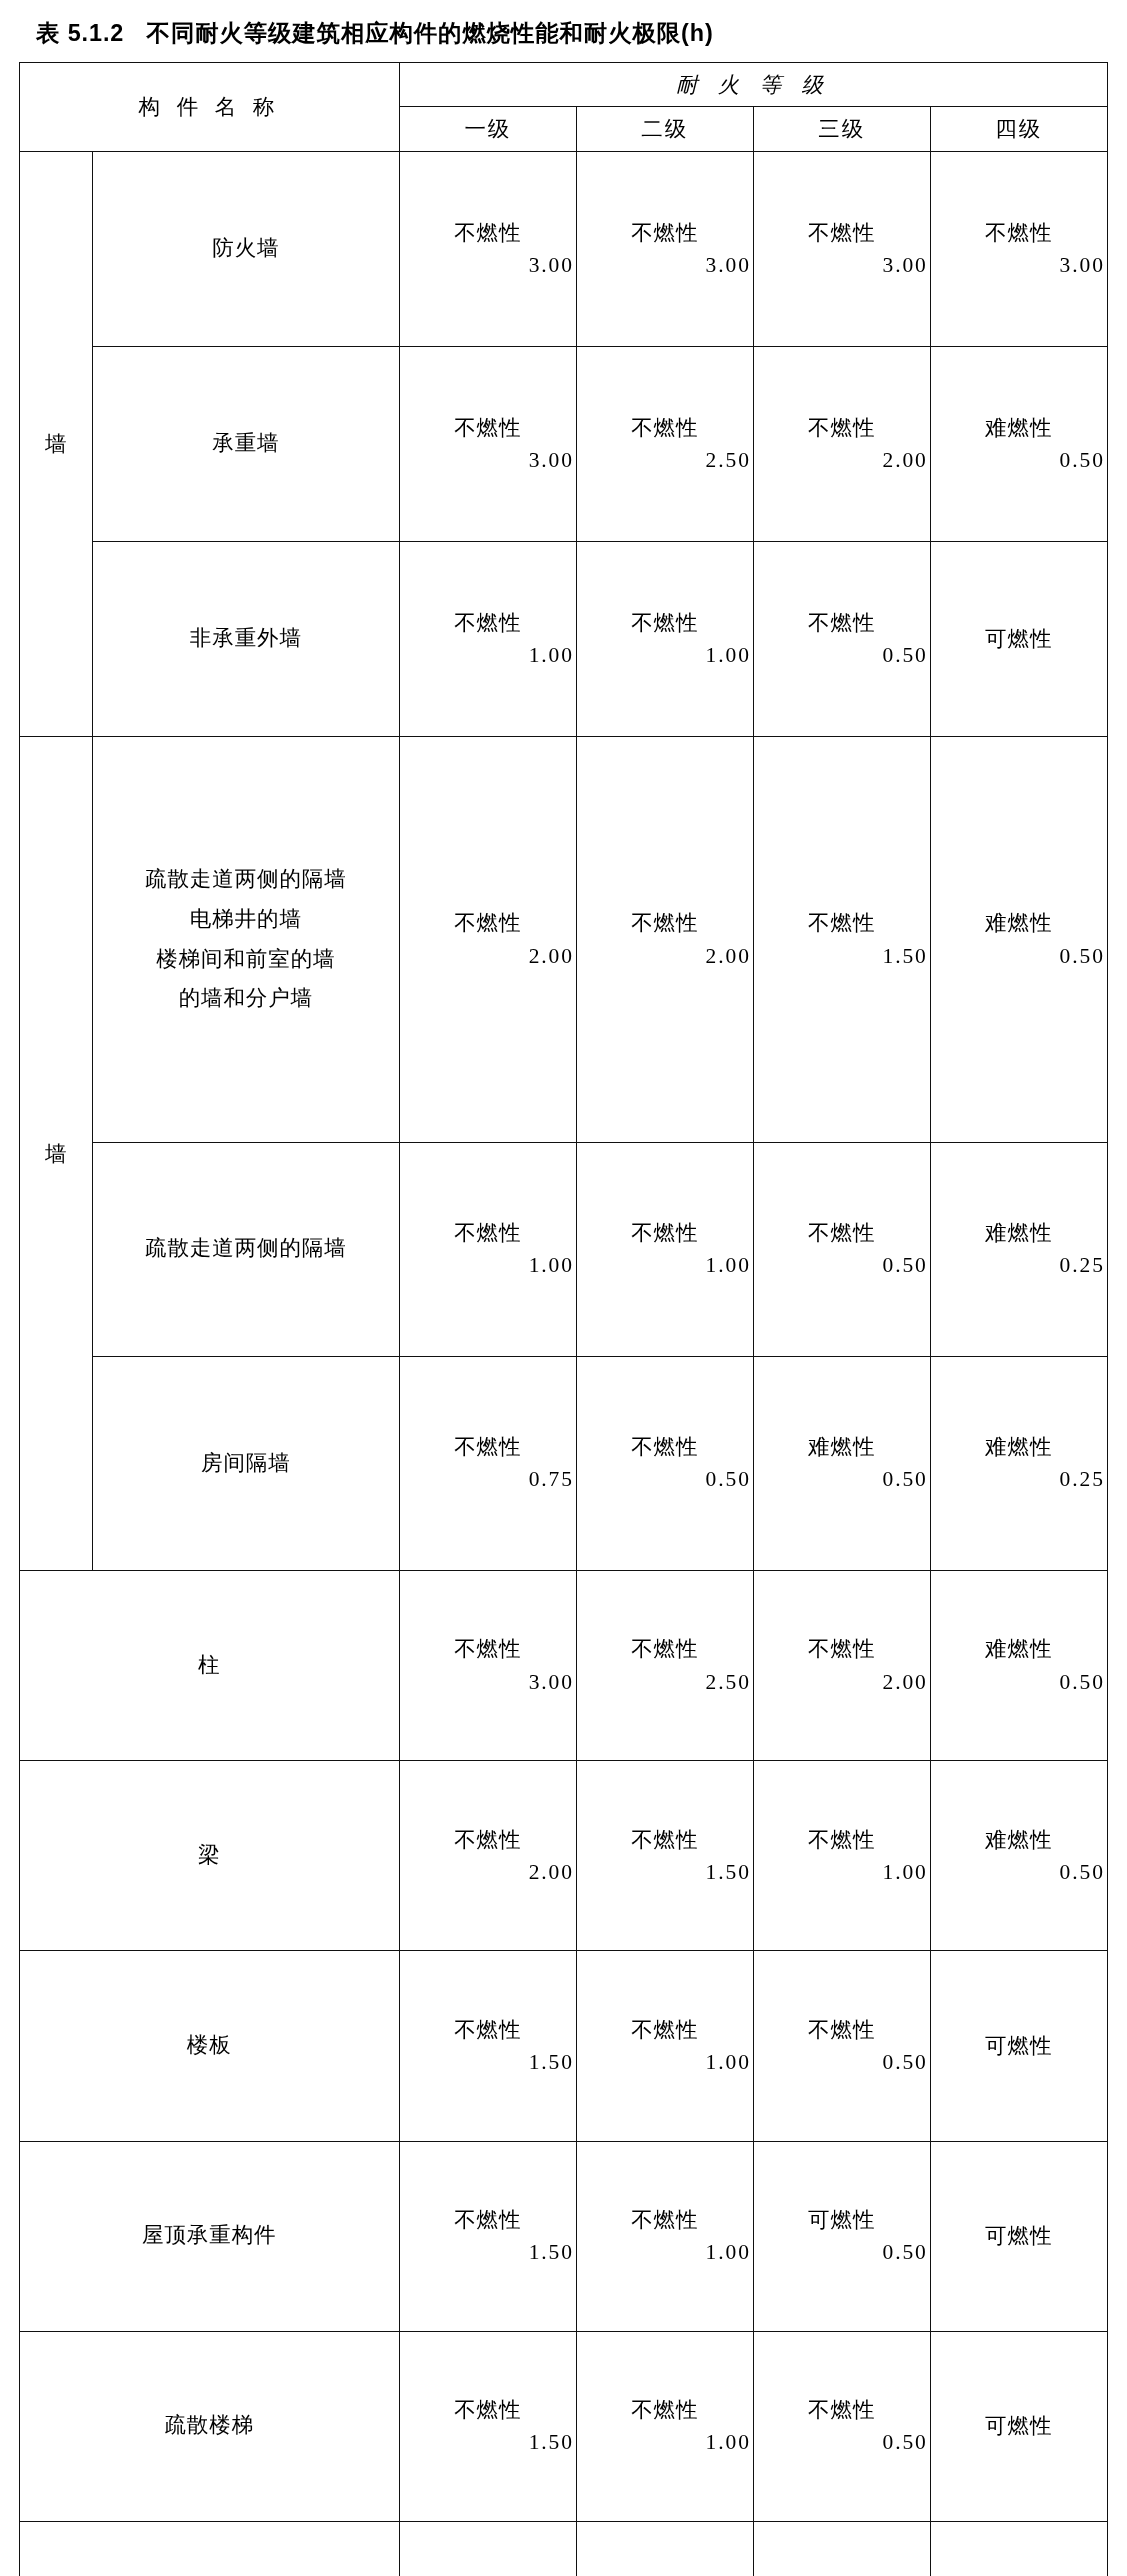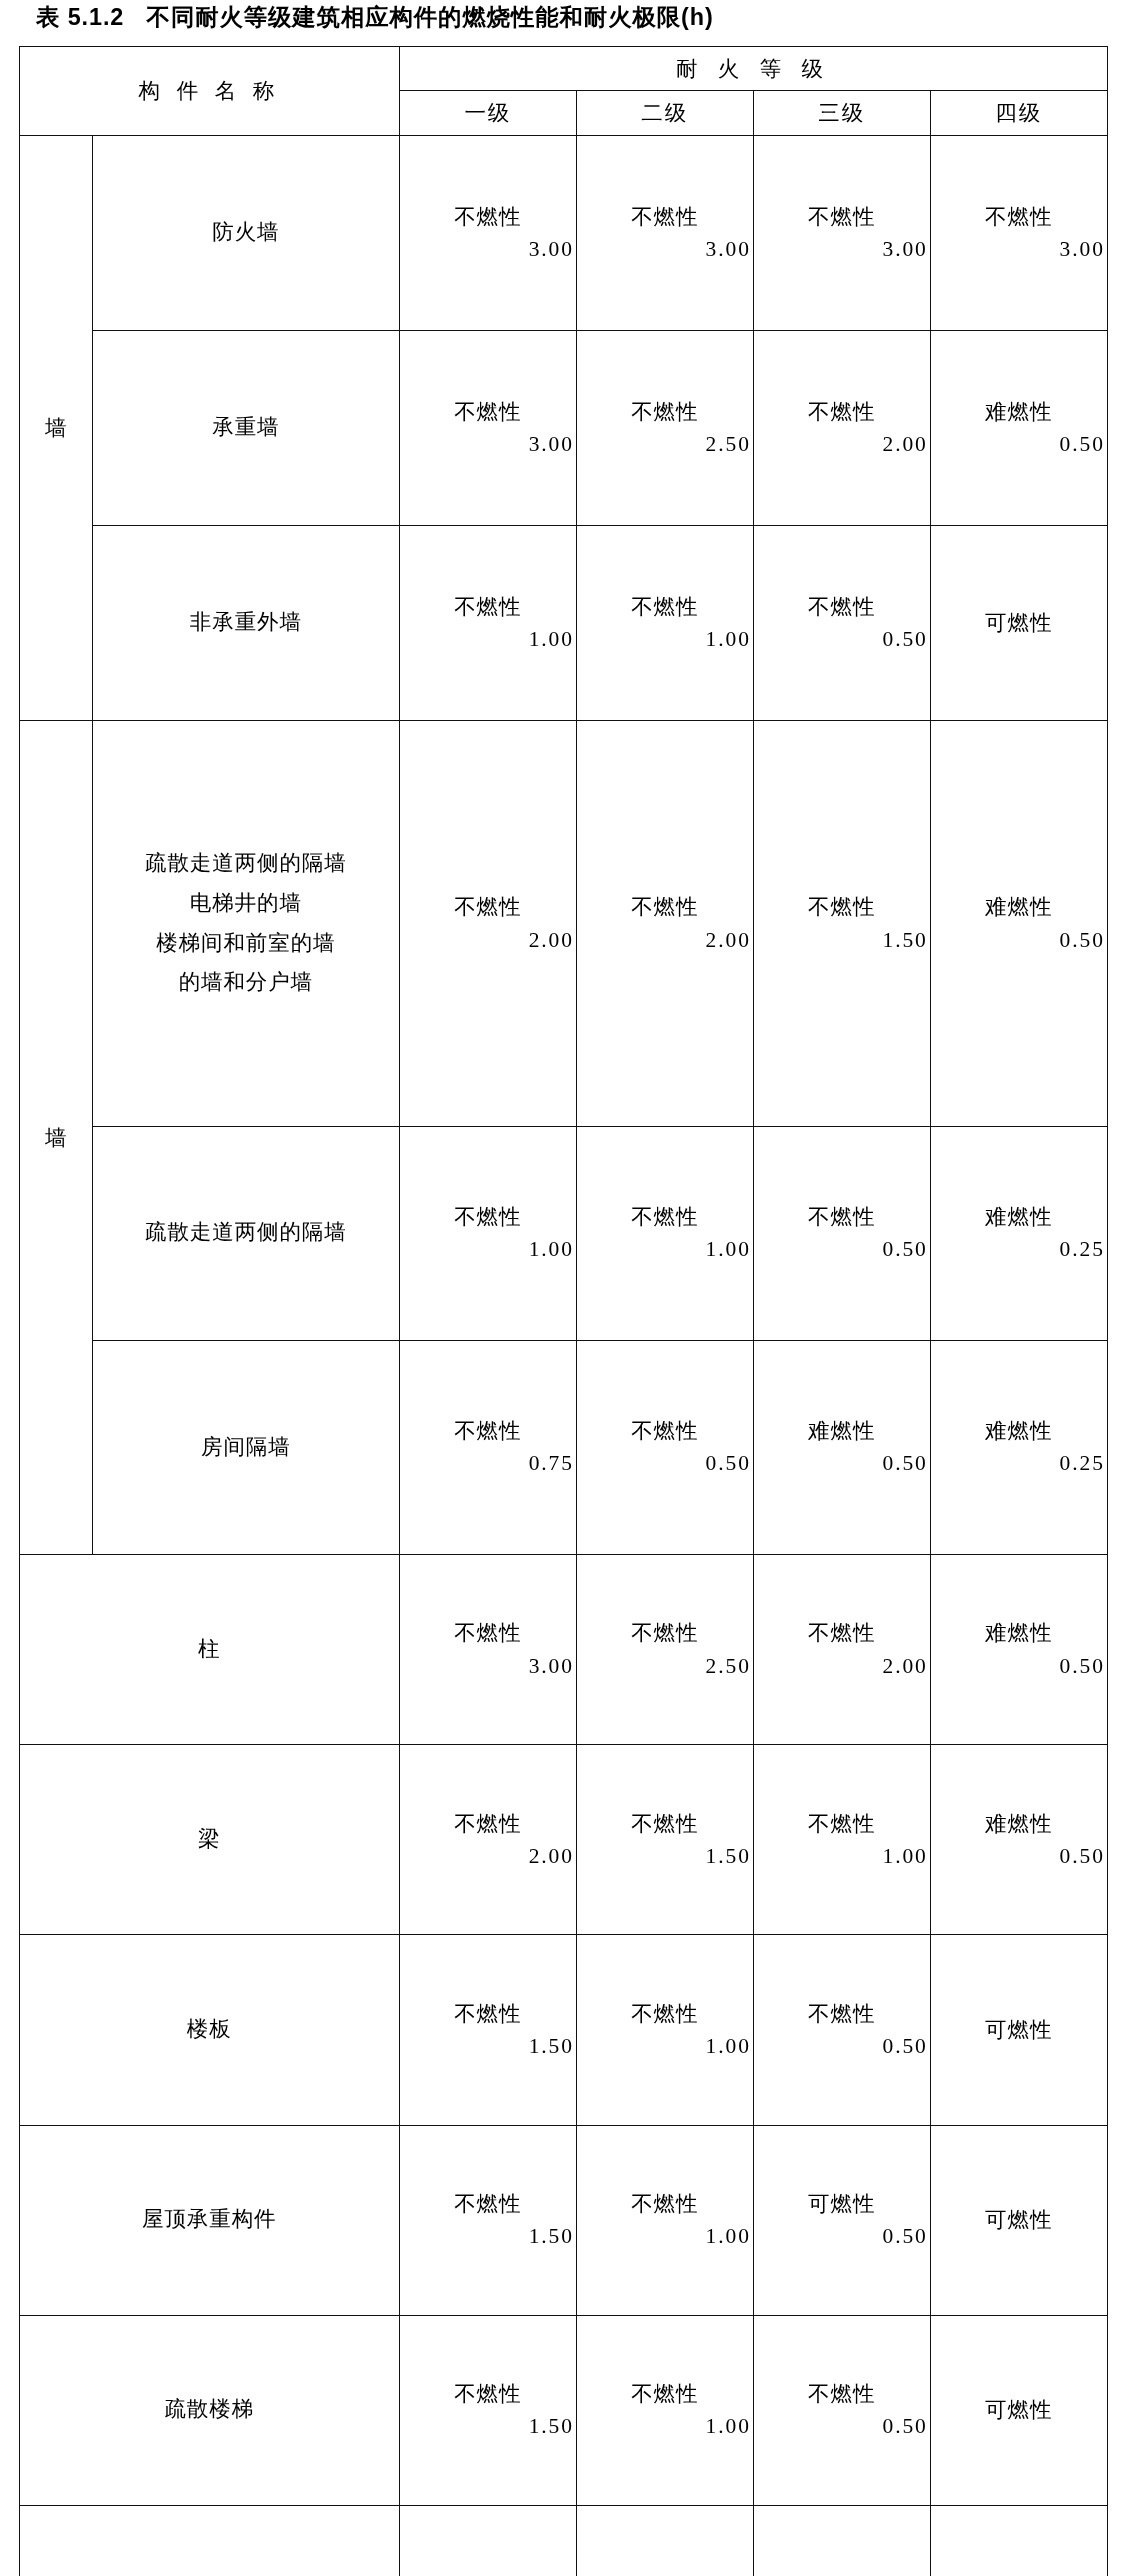--- a/index.html
+++ b/index.html
@@ -15,21 +15,21 @@
   .page {
     width: 1127px;
     box-sizing: border-box;
     padding: 0;
   }
   .table-caption {
     font-family: "Liberation Sans", "DejaVu Sans", sans-serif;
     font-weight: bold;
     font-size: 23.4px;
     letter-spacing: 0.9px;
-    padding: 1px 0 13px 36px;
+    padding: 17px 0 13px 36px;
     white-space: nowrap;
   }
   .table-caption .cap-num {
     margin-right: 22.4px;
   }
   table.fire-table {
     border-collapse: collapse;
     width: 1089px;
     margin: 0 0 0 18.7px;
     table-layout: fixed;
@@ -44,20 +44,21 @@
     line-height: 1.5;
   }
   .hdr-name {
     font-size: 22.4px;
     letter-spacing: 5.6px;
     margin-left: 41px;
   }
   .hdr-grade {
     font-size: 22.4px;
     letter-spacing: 7.5px;
+    font-style: italic;
   }
   .grade-col {
     font-size: 22.4px;
     letter-spacing: 1.9px;
   }
   .grp-label {
     font-size: 22.4px;
     width: 67px;
   }
   .comp-name {

